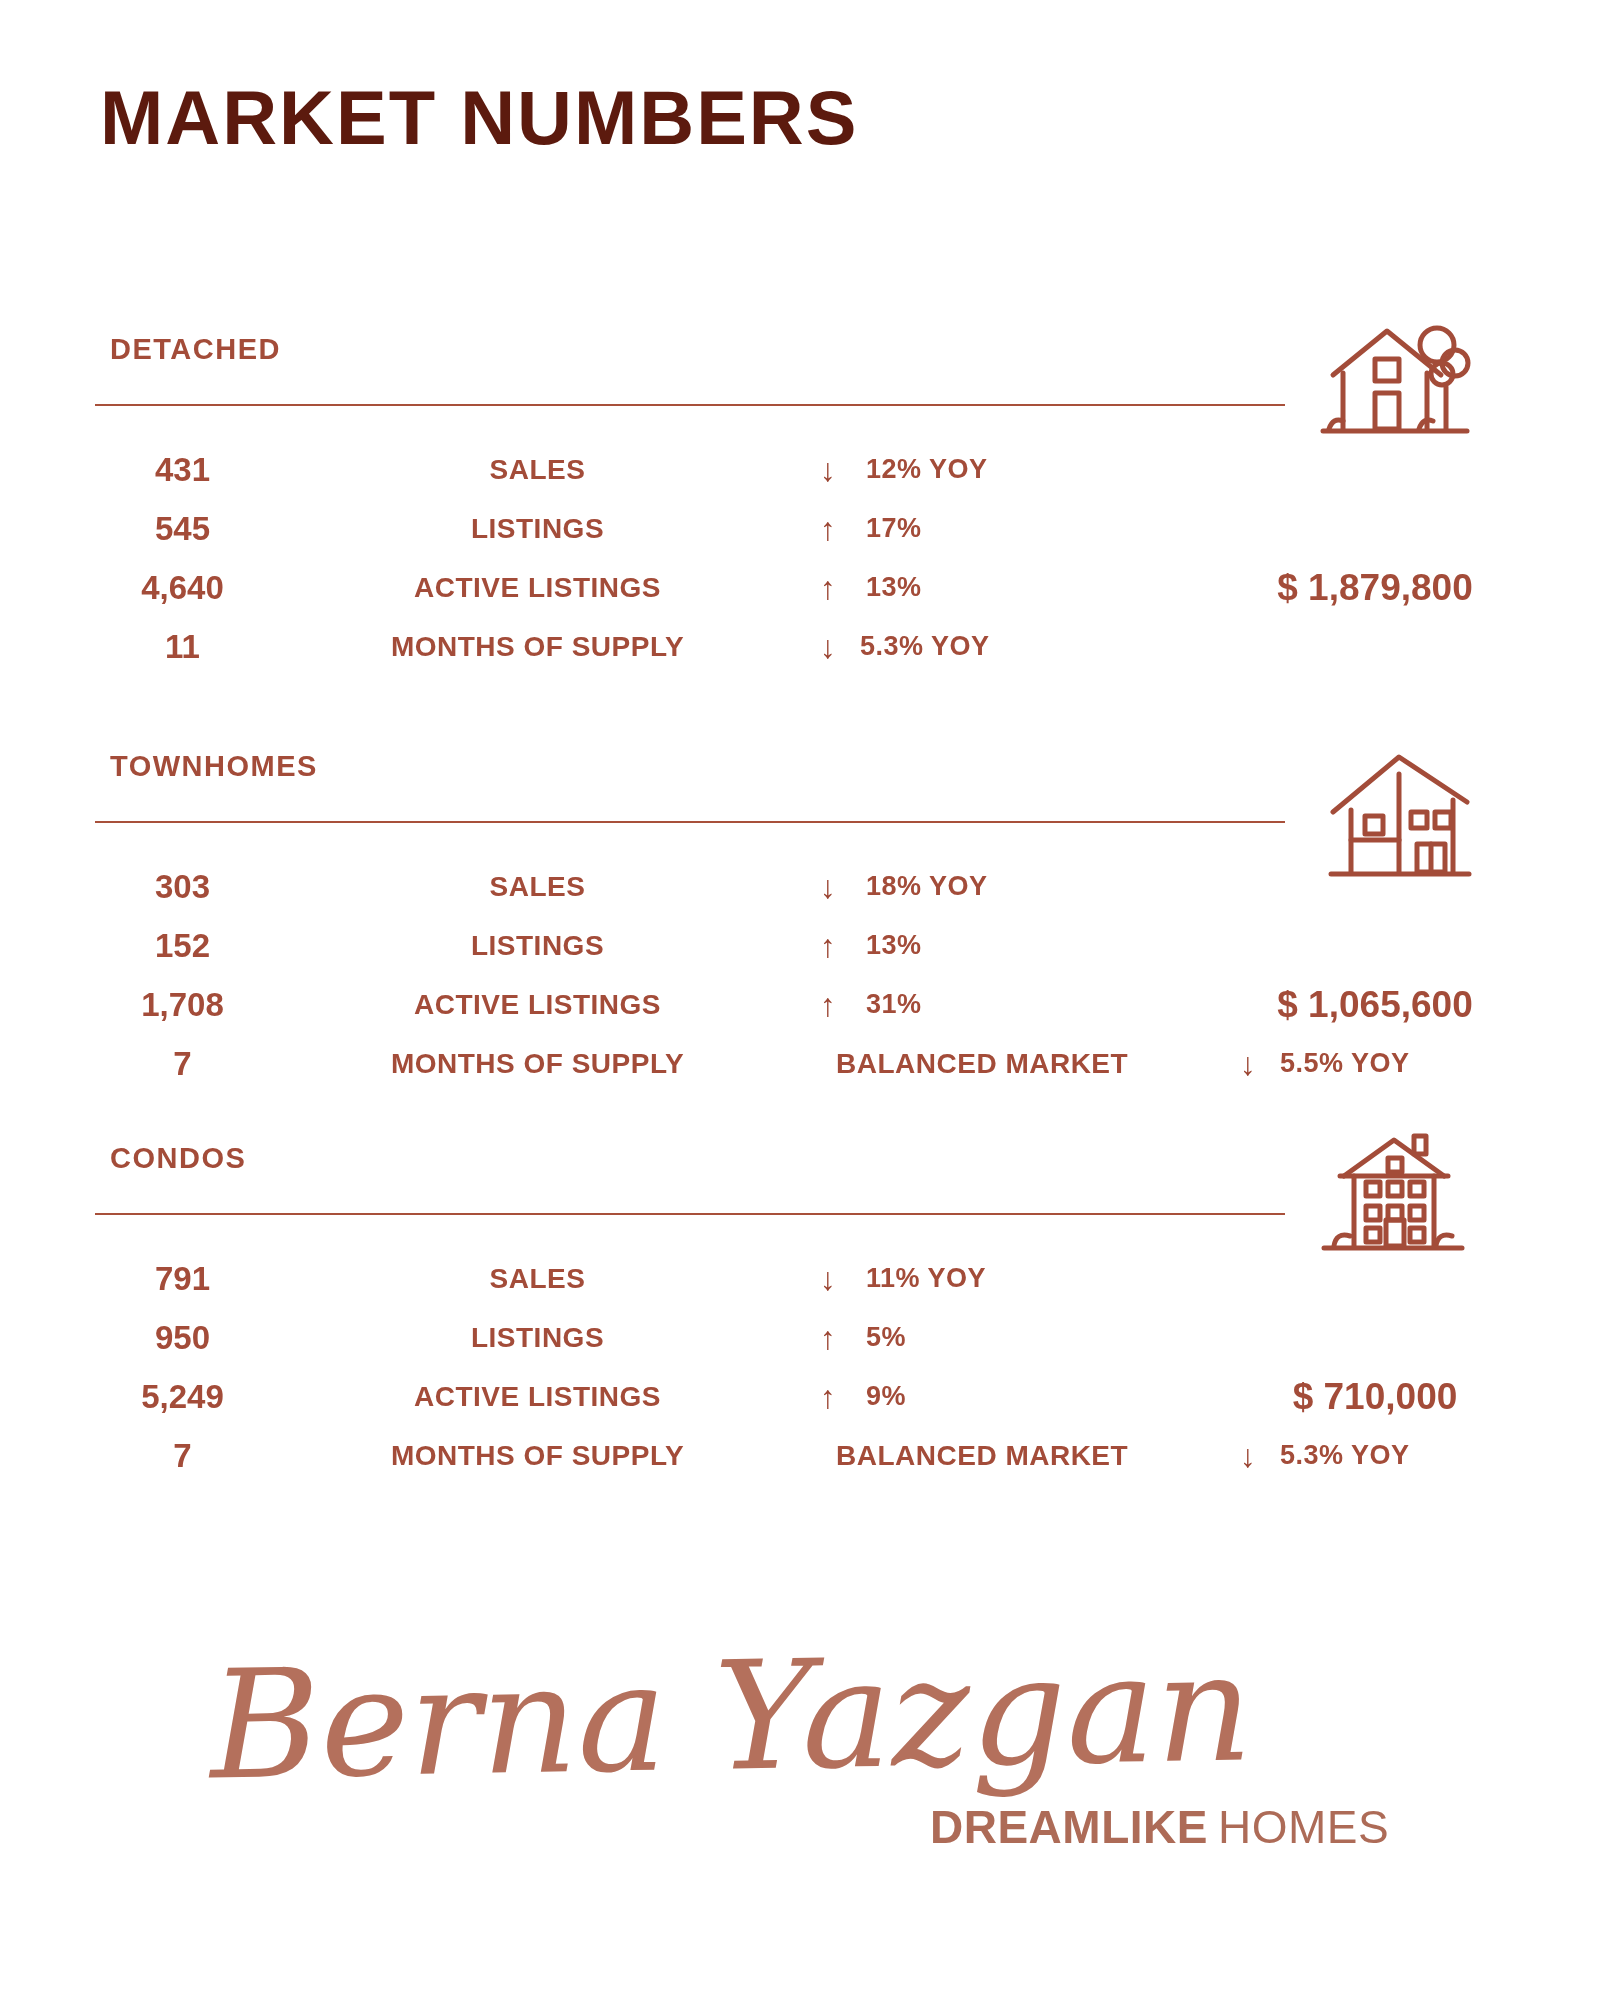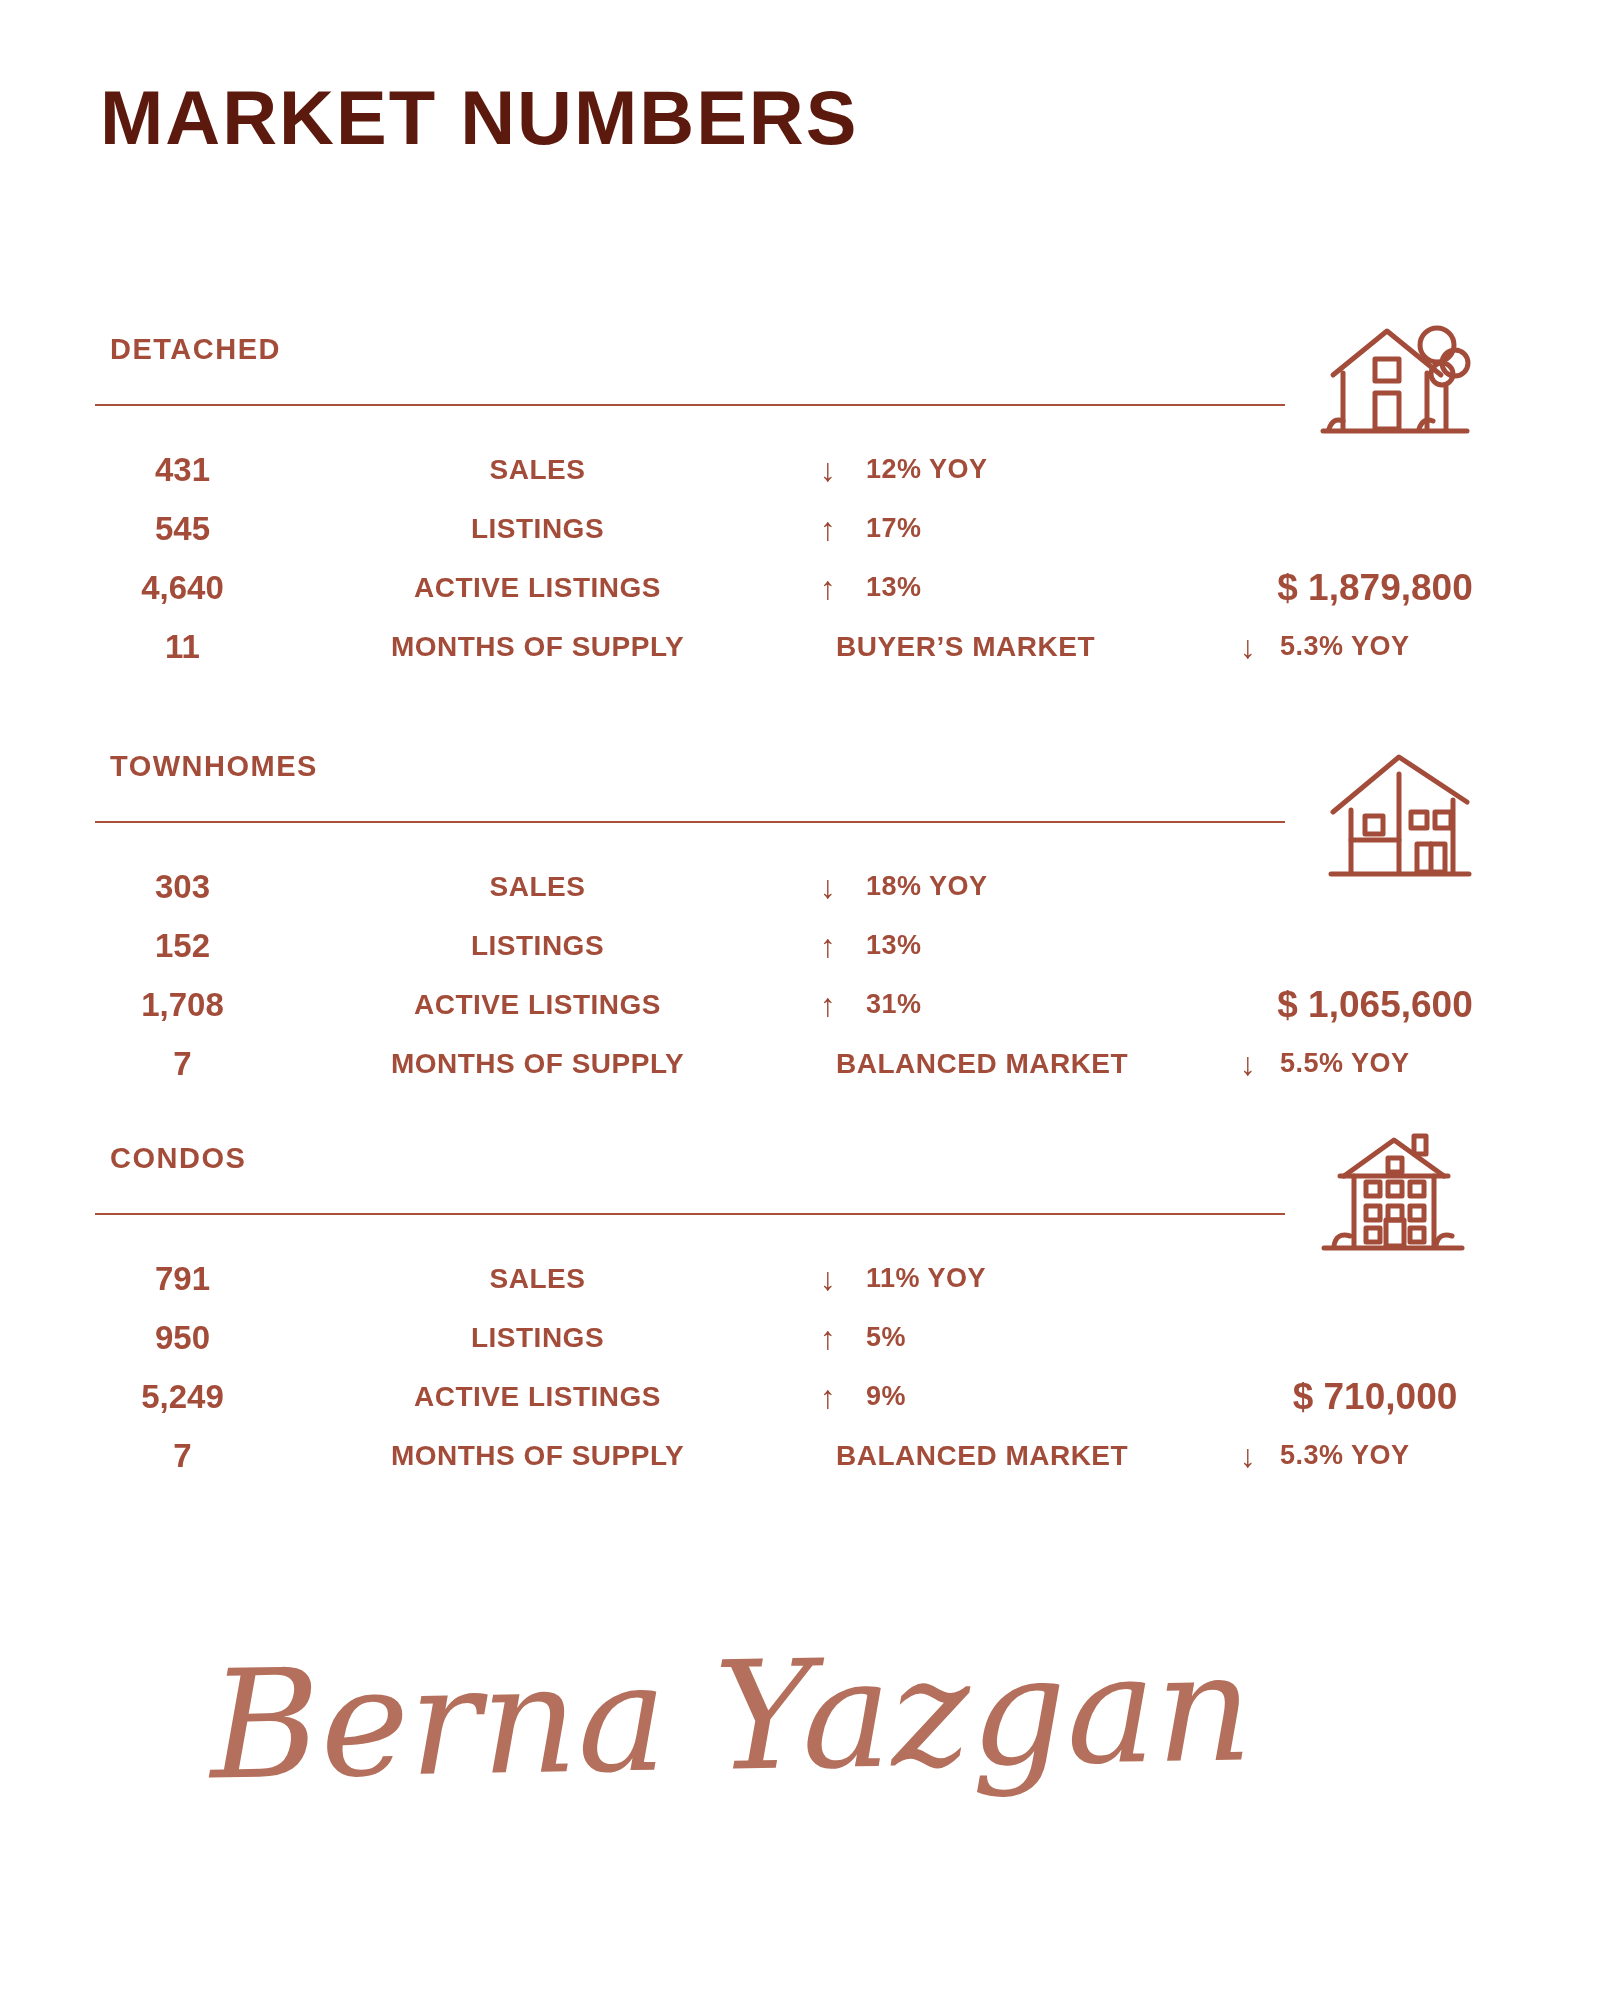--- a/index.html
+++ b/index.html
@@ -111,23 +111,20 @@
         <span class="lbl">ACTIVE LISTINGS</span>
         <span class="chg">
           <span class="arrow">↑</span>
           <span class="pct">13%</span>
         </span>
         <span class="price">$ 1,879,800</span>
       </div>
       <div class="row">
         <span class="num">11</span>
         <span class="lbl">MONTHS OF SUPPLY</span>
-        <span class="chg">
-          <span class="status">BUYER’S MARKET</span>
-        </span>
         <span class="pricechg">
           <span class="arrow">↓</span>
           <span class="pct">5.3% YOY</span>
         </span>
       </div>
     </div>
   </div>
 
   <div class="section" style="top:736px">
     <div class="sec-title">TOWNHOMES</div>
@@ -246,14 +243,17 @@
         </span>
         <span class="pricechg">
           <span class="arrow">↓</span>
           <span class="pct">5.3% YOY</span>
         </span>
       </div>
     </div>
   </div>
 
   <div class="signature">Berna Yazgan</div>
+  <div class="brand">
+    <span class="bold">DREAMLIKE</span><span class="light">HOMES</span>
+  </div>
 
 </div>
 
 </body></html>

